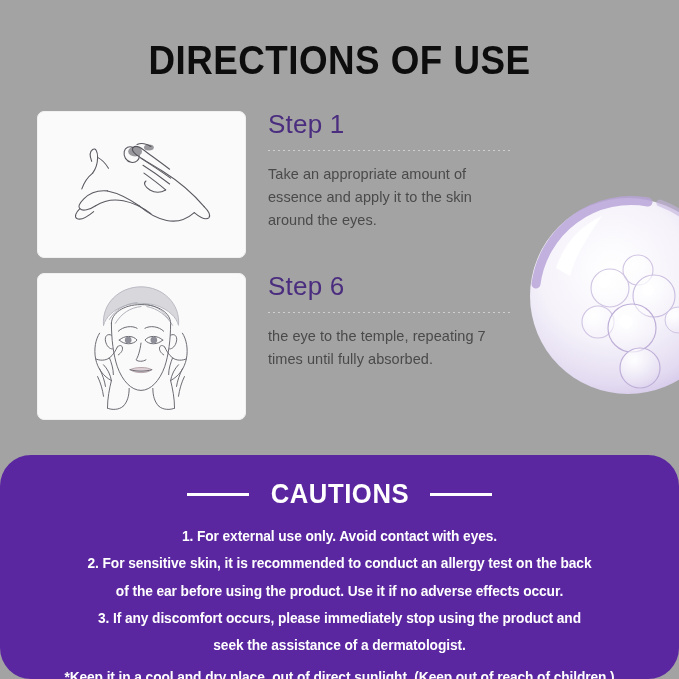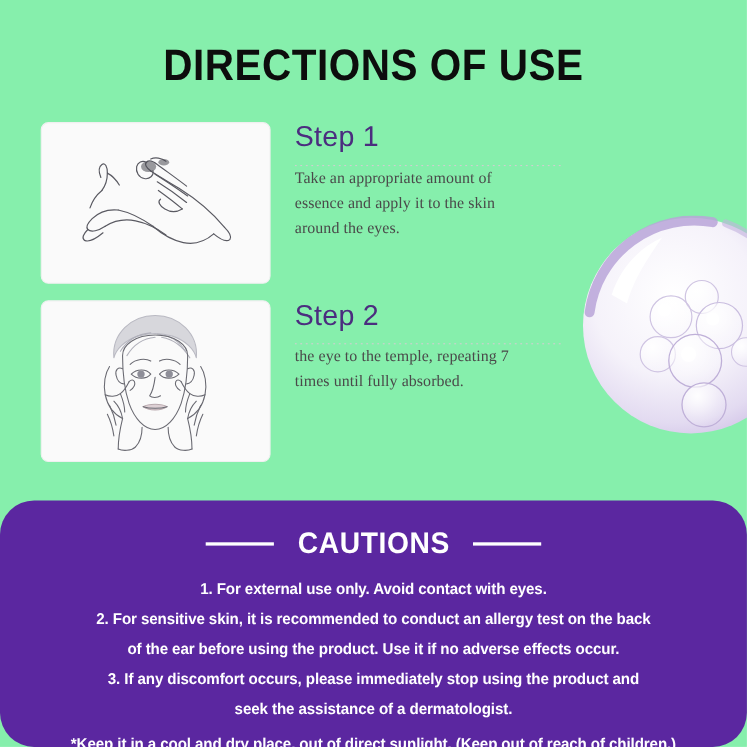--- a/index.html
+++ b/index.html
@@ -2,21 +2,21 @@
 <html><head>
 <meta charset="utf-8">
 <style>
   * { margin:0; padding:0; box-sizing:border-box; }
   html, body {
     width:679px; height:679px;
     background:#ffffff;
     font-family:"Liberation Sans", sans-serif;
     overflow:hidden;
   }
-  .page { position:relative; width:679px; height:679px; background:#86efac; }
+  .page { position:relative; width:679px; height:679px; background:#a3a3a3; }
 
   
   .title {
     position:absolute; left:0; top:38px; width:679px;
     text-align:center;
     font-family:"Liberation Sans", sans-serif;
     font-size:40px; font-weight:bold; letter-spacing:0.5px;
     color:#0d0d0d;
     transform:scaleX(0.92); transform-origin:center top;
   }
@@ -52,23 +52,23 @@
     line-height:1.0; letter-spacing:0.2px;
   }
   .dotted {
     margin-top:13px;
     height:1px;
     width:243px;
     background-image:linear-gradient(to right,#cfcfcf 0 2px, transparent 2px 5px);
     background-size:5px 1px; background-repeat:repeat-x;
   }
   .step-body {
+    margin-top:12px;
     font-size:14.5px; color:#4a4a4a; line-height:1.58;
     letter-spacing:0.05px;
-    font-family:Liberation Serif, serif;
   }
   .step-body .line { white-space:pre; }
 
   
   .cautions {
     position:absolute; left:0; top:455px; width:679px; height:224px;
     background:#5b27a0; z-index:4;border-radius:31px;
   }
   .cautions-head {
     position:absolute; left:0; top:24px; width:679px;
@@ -228,21 +228,21 @@
             <path d="M128 74 C126 72 124 72 123 74 C122 77 124 80 127 82"></path>
             <path d="M136 85 C134 90 132 96 132 102"></path>
             <path d="M142 92 C138 96 135 102 134 108"></path>
             <path d="M146 96 C143 102 141 108 140 114"></path>
             <path d="M148 104 C145 110 143 117 142 124"></path>
             <path d="M138 136 C134 138 126 138 122 134"></path>
           </g>
         </svg>
       </div>
       <div class="step-text">
-        <div class="step-head">Step 2</div>
+        <div class="step-head">Step 6</div>
         <div class="dotted"></div>
         <div class="step-body">
           <div class="line">the eye to the temple, repeating 7</div>
           <div class="line">times until fully absorbed.</div>
         </div>
       </div>
     </div>
 
   </div>
 

